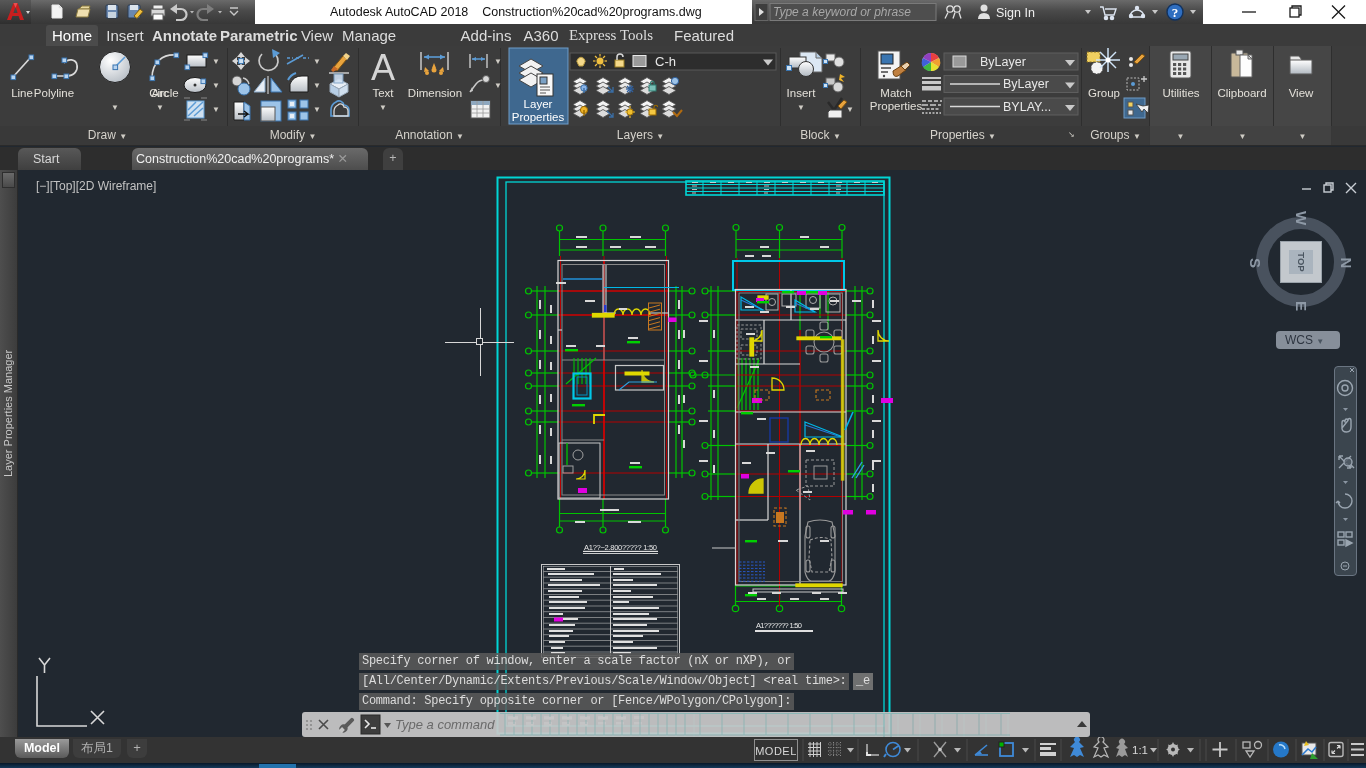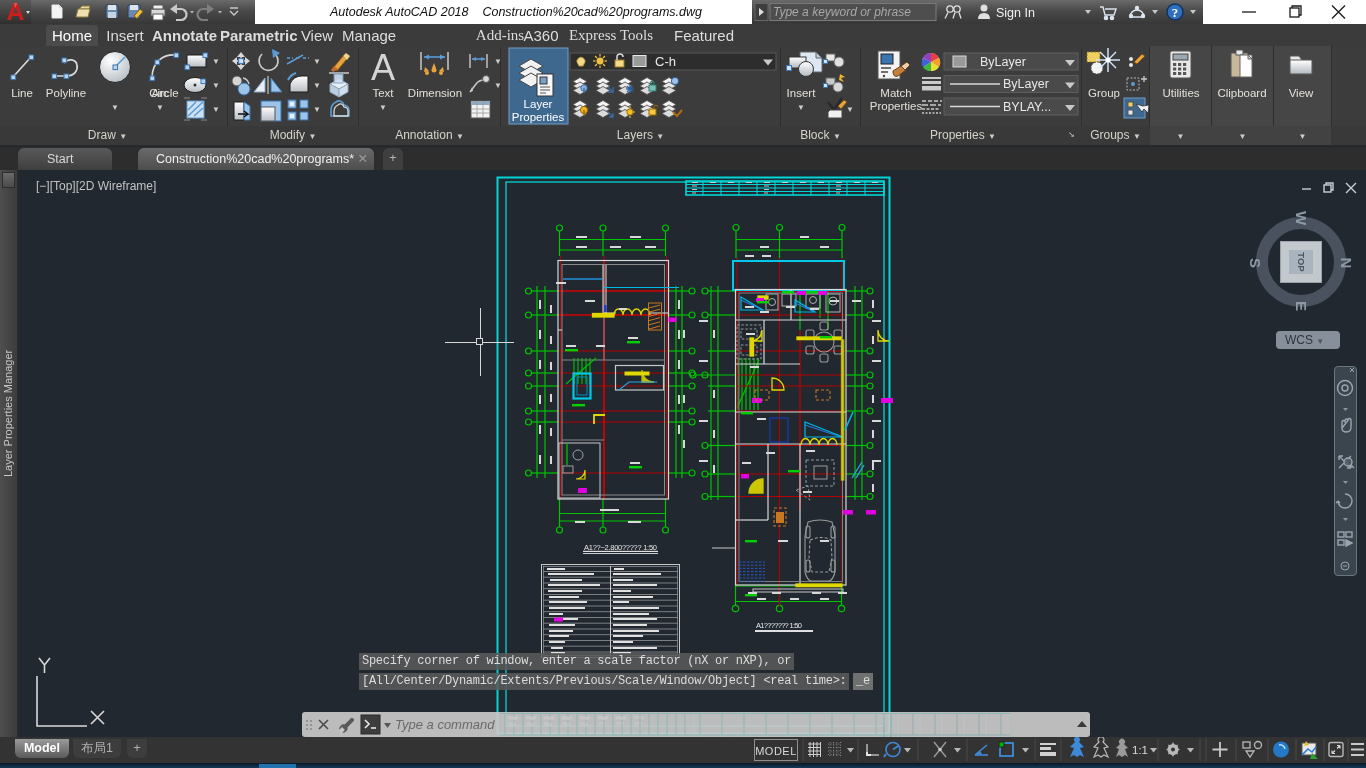--- a/index.html
+++ b/index.html
@@ -5,21 +5,21 @@
 * { margin:0; padding:0; box-sizing:border-box; }
 html,body { width:1366px; height:768px; overflow:hidden; background:#212830; font-family:"Liberation Sans", sans-serif; }
 #app { position:absolute; top:0; left:0; width:1366px; height:768px; }
 .abs { position:absolute; }
 
 
 #titlebar { position:absolute; top:0; left:0; width:1366px; height:24px; background:#ffffff; }
 #applogo { position:absolute; top:0; left:0; width:31px; height:24px; background:linear-gradient(#585858,#2e2e2e); }
 #qat { position:absolute; top:0; left:31px; width:224px; height:24px; background:linear-gradient(#6a6a6a,#4a4a4a 45%,#373737); }
 #infocenter { position:absolute; top:0; left:752px; width:451px; height:24px; background:linear-gradient(#6a6a6a,#4a4a4a 45%,#373737); }
-#titletext { position:absolute; top:5px; left:330px; width:420px; font-size:12.5px; color:#111; white-space:nowrap;font-style:italic; }
+#titletext { position:absolute; top:5px; left:330px; width:420px; font-size:12.5px; color:#111; white-space:nowrap; }
 
 
 #tabrow { position:absolute; top:24px; left:0; width:1366px; height:22px; background:#3b3b3b; }
 .rtab { position:absolute; top:1px; height:21px; line-height:21px; color:#ddd; font-size:15px; text-align:center; }
 .rtab.active { background:#4b4b4b; color:#fff; border-radius:3px 3px 0 0; }
 
 
 #ribbon { position:absolute; top:46px; left:0; width:1366px; height:100px; background:#3c3c3c; border-bottom:1px solid #2a2a2a; }
 .plabel { position:absolute; bottom:3px; width:100%; text-align:center; color:#d5d2cb; font-size:12px; }
 .plabel .dn { font-size:8px; color:#cfccc5; }
@@ -133,21 +133,21 @@
 </div>
 
 <div id="tabrow">
  <div class="rtab active" style="left:46px; width:52px;">Home</div>
  <div class="rtab" style="left:104px; width:42px;">Insert</div>
  <div class="rtab" style="left:152px; width:62px;font-weight:bold;">Annotate</div>
  <div class="rtab" style="left:220px; width:70px;font-weight:bold;">Parametric</div>
  <div class="rtab" style="left:298px; width:38px;">View</div>
  <div class="rtab" style="left:342px; width:54px;">Manage</div>
  <div class="rtab" style="left:418px; width:50px;margin-top:44px;">Output</div>
- <div class="rtab" style="left:473px; width:54px;font-family:Liberation Serif, serif;">Add-ins</div>
+ <div class="rtab" style="left:459px; width:54px;">Add-ins</div>
  <div class="rtab" style="left:520px; width:42px;">A360</div>
  <div class="rtab" style="left:568px; width:86px;font-family:Liberation Serif, serif;">Express Tools</div>
  <div class="rtab" style="left:658px; width:92px;">Featured Apps</div>
  <svg class="abs" style="left:770px;top:28px;" width="34" height="16" viewBox="0 0 34 16">
         <rect x="0" y="0" width="22" height="14" rx="3" fill="#2e2e2e" stroke="#555"></rect>
         <ellipse cx="11" cy="7" rx="7" ry="4" fill="#d8d8d8"></ellipse>
         <path d="M26,5 l6,0 -3,4 z" fill="#c8c8c8"></path>
       </svg>
 </div>
 
@@ -476,21 +476,21 @@
   <rect x="1231" y="7" width="17" height="24" rx="1" fill="#c8b89a" stroke="#555"></rect>
   <rect x="1236" y="4" width="7" height="5" fill="#e8e8e8" stroke="#555"></rect>
   <path d="M1240,9 h12 v22 h-12 z" fill="#fdfdfd" stroke="#666"></path>
         <path d="M1248,9 l4,4 h-4 z" fill="#d0d0d0" stroke="#666"></path>
 
   <path d="M1290,10 h9 l3,4 h10 v14 h-22 z" fill="#e8e8e8" stroke="#555"></path>
   <path d="M1290,14 h22 v14 h-22 z" fill="url(#gIc2)" stroke="#555"></path>
  </svg>
 
  <div class="biglabel" style="left:-18px;top:41px;">Line</div>
- <div class="biglabel" style="left:26px;top:41px;">Polyline</div>
+ <div class="biglabel" style="left:14px;top:41px;">Polyline</div>
  <div class="biglabel" style="left:81px;top:41px;margin-left:43px;">Circle</div>
  <div class="biglabel" style="left:120px;top:41px;">Arc</div>
  <div class="biglabel" style="left:343px;top:41px;">Text</div>
  <div class="biglabel" style="left:395px;top:41px;">Dimension</div>
  <div class="biglabel" style="left:498px;top:52px;color:#fff;">Layer</div>
  <div class="biglabel" style="left:498px;top:65px;color:#fff;">Properties</div>
  <div class="biglabel" style="left:761px;top:41px;">Insert</div>
  <div class="biglabel" style="left:856px;top:41px;">Match</div>
  <div class="biglabel" style="left:856px;top:54px;">Properties</div>
  <div class="biglabel" style="left:1064px;top:41px;">Group</div>
@@ -519,22 +519,22 @@
  <div class="plabel" style="left:781px;width:79px;">Block <span class="dn">▼</span></div>
  <div class="plabel" style="left:861px;width:204px;">Properties <span class="dn">▼</span></div>
  <div class="plabel" style="left:1082px;width:67px;">Groups <span class="dn">▼</span></div>
  <div class="plabel" style="left:1150px;width:61px;"><span class="dn">▼</span></div>
  <div class="plabel" style="left:1212px;width:61px;"><span class="dn">▼</span></div>
  <div class="plabel" style="left:1274px;width:57px;"><span class="dn">▼</span></div>
  <div class="dna" style="left:1068px;top:84px;">↘</div>
 </div>
 
 <div id="filetabs">
- <div class="ftab" style="left:18px; width:94px; background:linear-gradient(#585858,#3f3f3f); padding-left:29px; line-height:22px;">Start</div>
- <div class="ftab" style="left:138px; width:236px; background:linear-gradient(#6a6a6a,#4d4d4d); padding-left:18px; line-height:22px; color:#f0f0f0;">Construction%20cad%20programs* <span style="color:#9a9a9a;">✕</span></div>
+ <div class="ftab" style="left:18px; width:63px; background:linear-gradient(#585858,#3f3f3f); padding-left:15px; line-height:22px;">Start</div>
+ <div class="ftab" style="left:132px; width:236px; background:linear-gradient(#6a6a6a,#4d4d4d); padding-left:4px; line-height:22px; color:#f0f0f0;">Construction%20cad%20programs* <span style="color:#9a9a9a;">✕</span></div>
  <div class="ftab" style="left:383px; width:20px; background:#3f3f3f; text-align:center; line-height:21px; color:#b5b5b5;">+</div>
 </div>
 
 <div id="main">
   <svg id="drawing" class="abs" style="left:0;top:0;" width="1366" height="567" viewBox="0 170 1366 567">
 <g fill="none" stroke="#00d6d6">
 <rect x="497.5" y="177.5" width="392" height="556" stroke-width="2"></rect>
 <rect x="506" y="182" width="378" height="544" stroke-width="1.3"></rect>
 </g>
 <g stroke="#00d6d6" stroke-width="1" fill="none">
@@ -1118,20 +1118,21 @@
 </g>
 </svg>
   <div id="vplabel">[−][Top][2D Wireframe]</div>
   <div id="palette">
         <div class="abs" style="left:2px;top:2px;width:13px;height:16px;background:linear-gradient(#6a6a6a,#4a4a4a);border:1px solid #2e2e2e;"></div>
         <div class="ptitle">Layer Properties Manager</div>
       </div>
   <div class="cmdline" style="top:483px;">Specify corner of window, enter a scale factor (nX or nXP), or</div>
   <div class="cmdline" style="top:503px;">[All/Center/Dynamic/Extents/Previous/Scale/Window/Object] &lt;real time&gt;:</div>
   <div class="cmdline" style="left:853px; top:503px; background:rgba(120,120,120,0.9);">_e</div>
+  <div class="cmdline" style="top:523px;">Command: Specify opposite corner or [Fence/WPolygon/CPolygon]:</div>
   <div id="cmdbar"></div>
 
   <svg class="abs" style="left:490px;top:543px;" width="530" height="24" viewBox="0 0 530 24" opacity="0.32">
    <g stroke="#2a9a9a" stroke-width="1" fill="none">
     <line x1="10" y1="0.5" x2="520" y2="0.5"></line>
           <line x1="10" y1="22" x2="520" y2="22"></line>
     <line x1="394" y1="0" x2="394" y2="24" stroke-width="1.4"></line>
           <line x1="401" y1="0" x2="401" y2="24" stroke-width="1.4"></line>
    </g>
    <g stroke="#2a8a8a" stroke-width="0.9">

